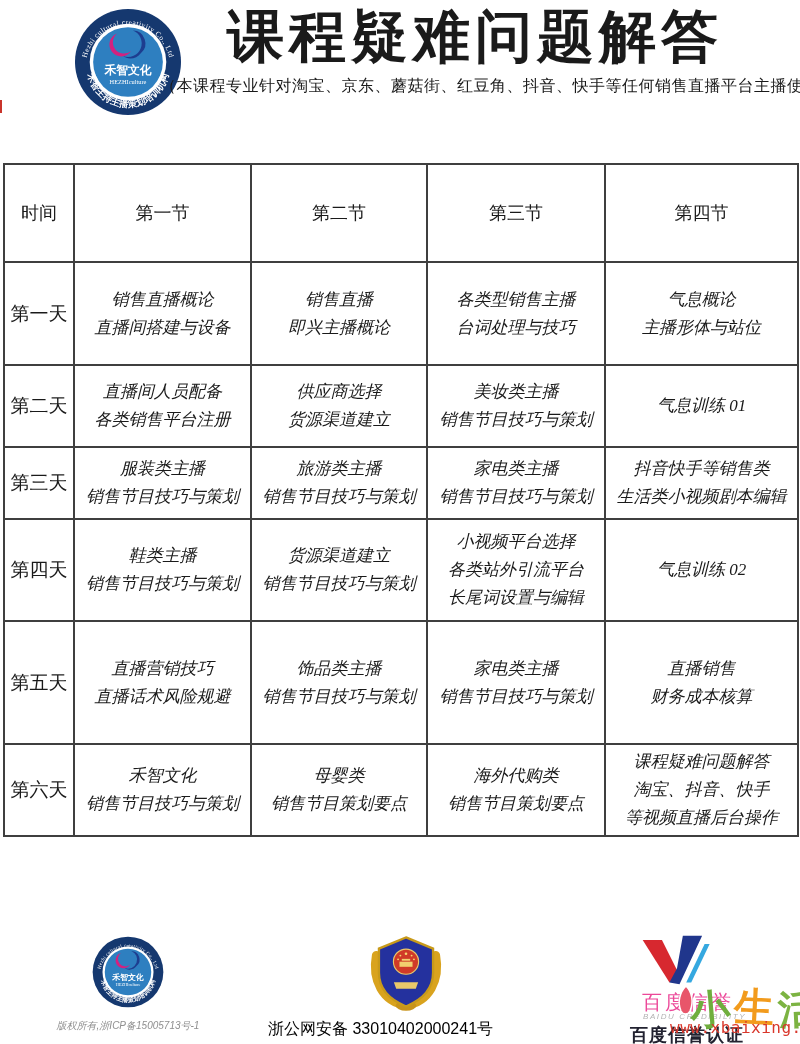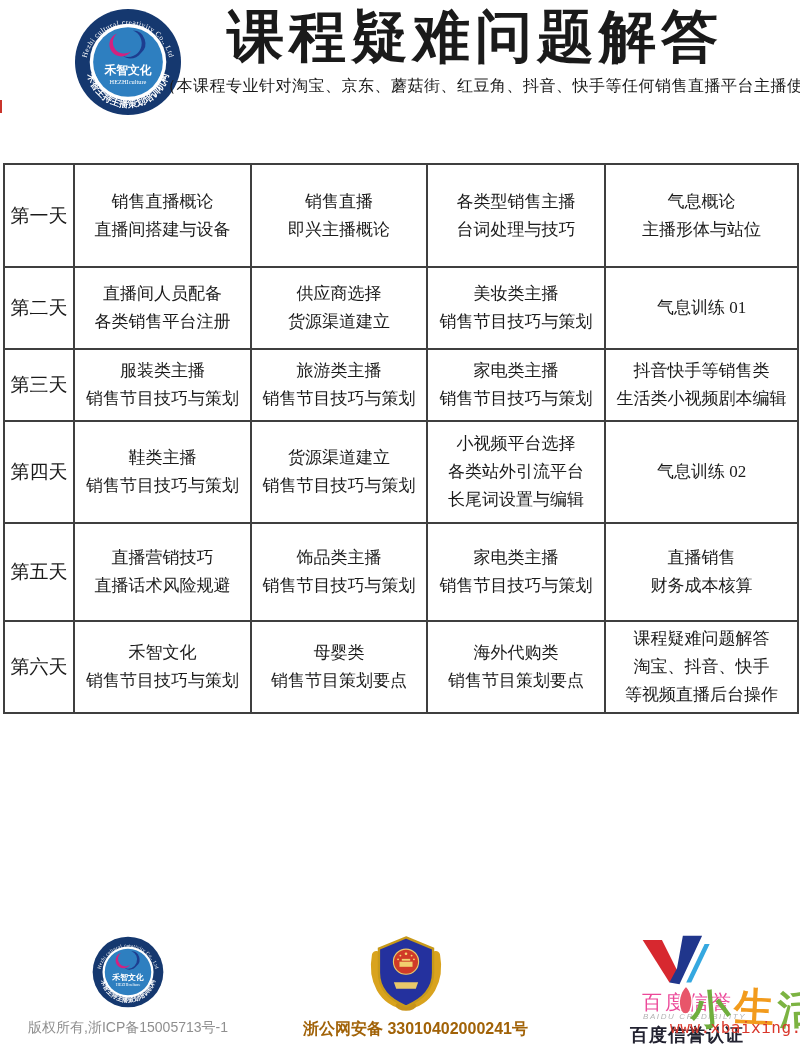--- a/index.html
+++ b/index.html
@@ -13,31 +13,31 @@
   .main-title{font-size:57px;font-weight:bold;letter-spacing:5px;line-height:66px;white-space:nowrap;}
   .sub-title{margin-top:6px;font-size:16px;letter-spacing:0.5px;white-space:nowrap;}
   .edge-artifact{position:absolute;left:0;top:100px;width:2px;height:13px;background:#c9342b;}
 
   
   .course-table{position:absolute;left:3px;top:163px;width:794px;border-collapse:collapse;table-layout:fixed;}
   .course-table th,.course-table td{border:2px solid #3f3f3f;text-align:center;vertical-align:middle;
         padding:0;font-weight:normal;}
   .course-table th{font-size:18px;}
   .day{font-size:19px;}
-  .cell{font-size:17px;line-height:28px;white-space:pre-line;}
+  .cell{font-size:17px;line-height:28px;white-space:pre-line;font-style:italic;}
   .rh{height:98px;} .r0{height:103px;} .r1{height:82px;} .r2{height:72px;}
-  .r3{height:102px;} .r4{height:98px;} .r5{height:92px;}
+  .r3{height:102px;} .r4{height:123px;} .r5{height:92px;}
 
   
   .sans{font-family:"Liberation Sans","DejaVu Sans",sans-serif;}
   .copyright{position:absolute;left:0;top:1019px;width:256px;text-align:center;
-        font-size:14px;color:#8f8f8f;}
+        font-size:10px;color:#8f8f8f;font-style:italic;}
   .police-badge{position:absolute;left:364px;top:929px;width:84px;height:84px;}
-  .police-record{position:absolute;left:268px;top:1019px;width:260px;text-align:right;
-        font-size:16px;font-weight:bold;color:#a16207;}
+  .police-record{position:absolute;left:268px;top:1019px;width:260px;text-align:left;
+        font-size:16px;font-weight:normal;color:#000000;}
   .baidu-logo{position:absolute;left:641px;top:932px;width:72px;height:56px;}
   .baidu-cn{position:absolute;left:642px;top:989px;font-size:20px;letter-spacing:3px;color:#ec4899;}
   .baidu-en{position:absolute;left:643px;top:1012px;font-size:8px;letter-spacing:1.6px;color:#b3b3b3;font-style:italic;}
   .baidu-cert{position:absolute;left:630px;top:1023px;font-size:18px;font-weight:bold;
         letter-spacing:1px;color:#222230;}
 
   
   .watermark{position:absolute;left:668px;top:980px;width:132px;z-index:5;}
   .wm-chars{position:absolute;left:22px;top:2px;white-space:nowrap;}
   .wm-chars span{display:inline-block;font-size:40px;font-weight:900;
@@ -81,20 +81,27 @@
 
   <table class="course-table">
     <colgroup>
       <col style="width:70px">
         <col style="width:177px">
         <col style="width:176px">
       <col style="width:178px">
         <col style="width:193px">
     </colgroup>
     <tbody>
+        <tr class="rh">
+      <th>时间</th>
+      <th>第一节</th>
+      <th>第二节</th>
+      <th>第三节</th>
+      <th>第四节</th>
+    </tr>
     <tr class="r0">
       <td class="day">第一天</td>
       <td class="cell">销售直播概论
 直播间搭建与设备</td>
       <td class="cell">销售直播
 即兴主播概论</td>
       <td class="cell">各类型销售主播
 台词处理与技巧</td>
       <td class="cell">气息概论
 主播形体与站位</td>

